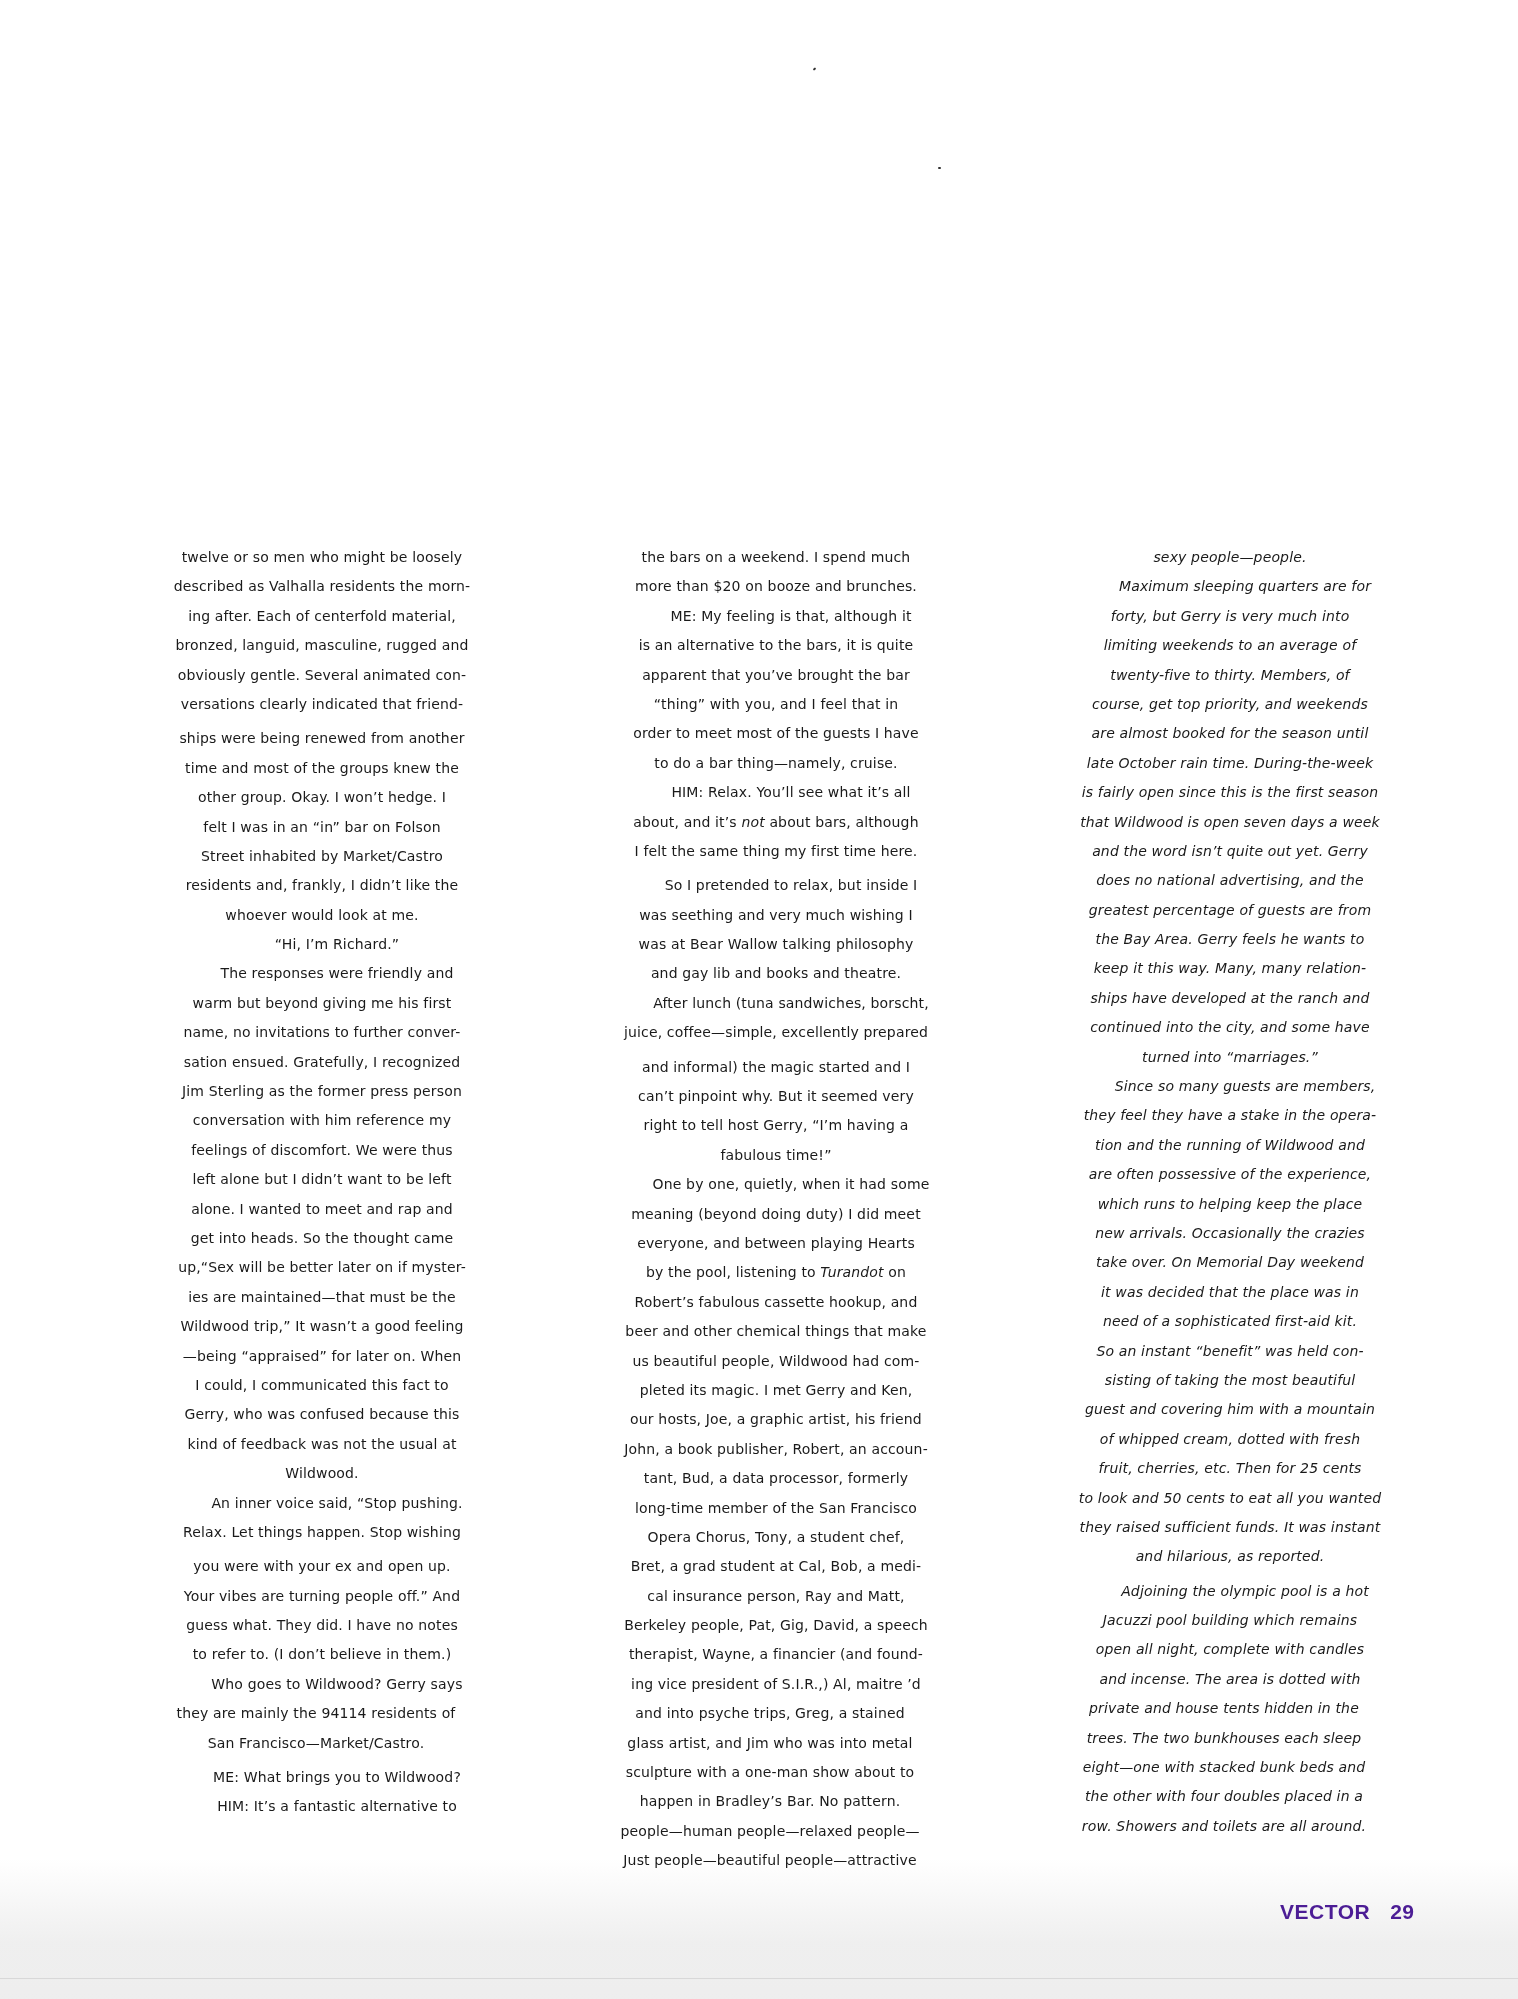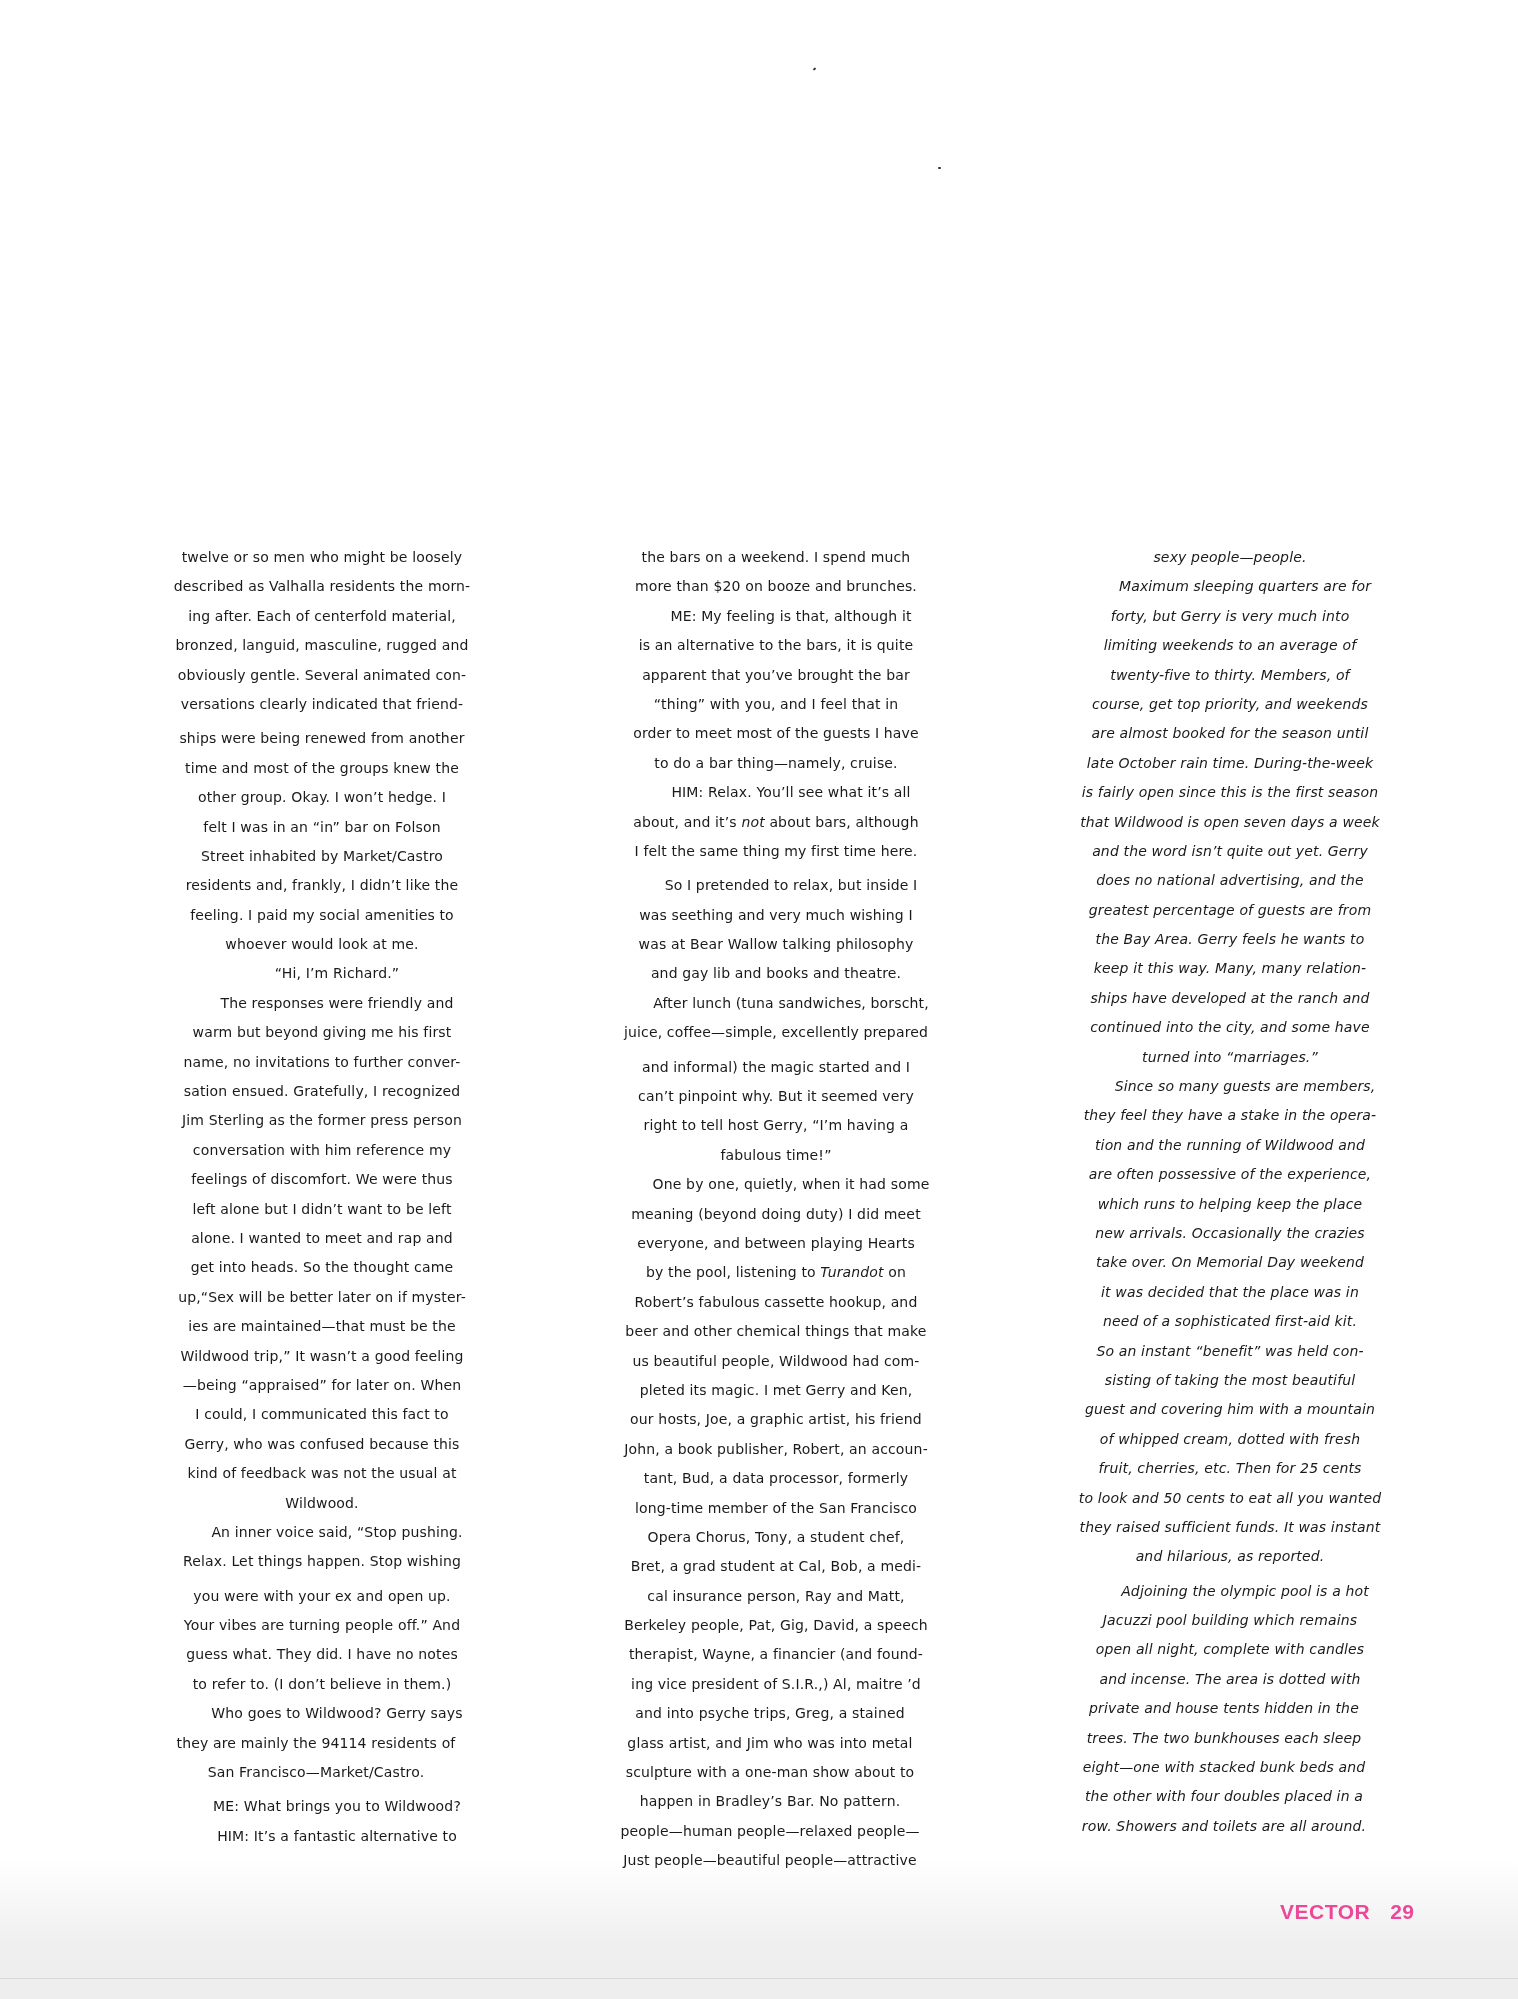--- a/index.html
+++ b/index.html
@@ -26,21 +26,21 @@
   #col-2 { left:566px; }
   #col-3 { left:1020px;font-style:italic; }
   .line { display:block; height:29.4px; }
   .line.indent { padding-left:30px; }
   .line.gap-before { margin-top:5px; }
   .line.outdent { margin-left:-12px; }
   em { font-style:italic; }
   .footer {
     position:absolute; left:1280px; top:1900px;
     font-family:"Liberation Sans", sans-serif; font-weight:bold;
-    font-size:21px; letter-spacing:0.5px; color:#ec4899;
+    font-size:21px; letter-spacing:0.5px; color:#4c1d95;
   }
   .footer .pg { margin-left:20px; }
   .speck { position:absolute; width:3px; height:2px; background:#333; border-radius:1px; }
 </style>
 </head>
 <body>
 
 <div class="page-grain"></div>
 <div class="page-edge"></div>
 
@@ -54,21 +54,20 @@
       <span class="line">ing after. Each of centerfold material,</span>
       <span class="line">bronzed, languid, masculine, rugged and</span>
       <span class="line">obviously gentle. Several animated con-</span>
       <span class="line">versations clearly indicated that friend-</span>
       <span class="line gap-before">ships were being renewed from another</span>
       <span class="line">time and most of the groups knew the</span>
       <span class="line">other group. Okay. I won’t hedge. I</span>
       <span class="line">felt I was in an “in” bar on Folson</span>
       <span class="line">Street inhabited by Market/Castro</span>
       <span class="line">residents and, frankly, I didn’t like the</span>
-      <span class="line">feeling. I paid my social amenities to</span>
       <span class="line">whoever would look at me.</span>
       <span class="line indent">“Hi, I’m Richard.”</span>
       <span class="line indent">The responses were friendly and</span>
       <span class="line">warm but beyond giving me his first</span>
       <span class="line">name, no invitations to further conver-</span>
       <span class="line">sation ensued. Gratefully, I recognized</span>
       <span class="line">Jim Sterling as the former press person</span>
       <span class="line">conversation with him reference my</span>
       <span class="line">feelings of discomfort. We were thus</span>
       <span class="line">left alone but I didn’t want to be left</span>

